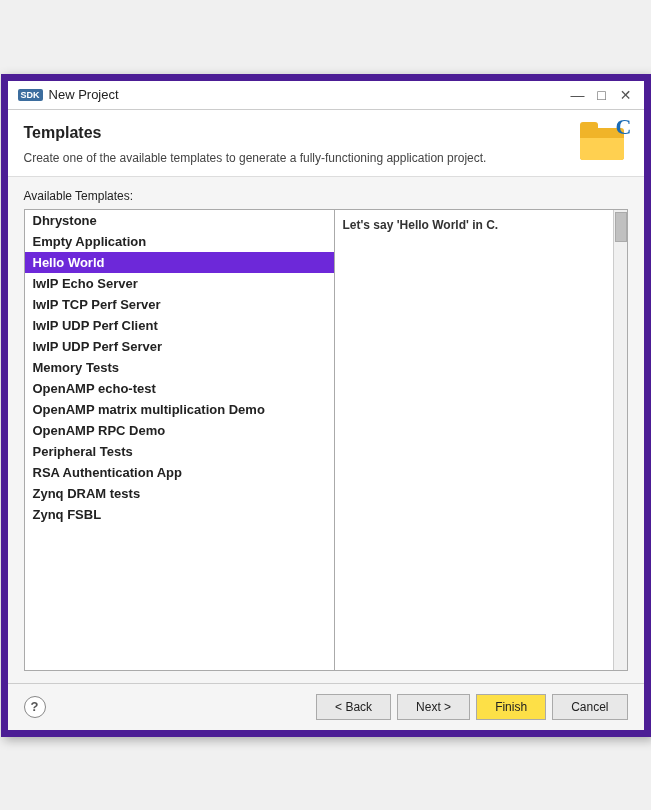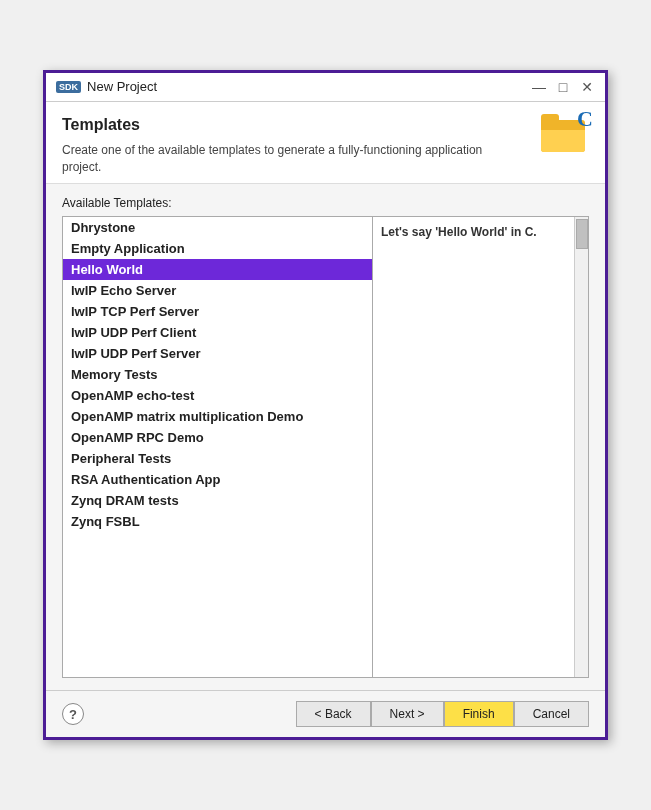--- a/index.html
+++ b/index.html
@@ -9,23 +9,23 @@
       background: #f0f0f0;
       display: flex;
       justify-content: center;
       align-items: center;
       width: 651px;
       height: 810px;
       overflow: hidden;
     }
 
     .dialog {
-      width: 565px;
+      width: 650px;
       background: #f5f5f5;
-      border: 3px solid #4c1d95;
+      border: 7px solid #4c1d95;
       box-shadow: 3px 3px 10px rgba(0,0,0,0.3);
       display: flex;
       flex-direction: column;
     }
 
     .title-bar {
       background: #ffffff;
       border-bottom: 1px solid #ccc;
       padding: 6px 10px;
       display: flex;
@@ -196,21 +196,21 @@
       font-weight: bold;
       color: #555;
       cursor: pointer;
       display: flex;
       align-items: center;
       justify-content: center;
     }
 
     .footer-buttons {
       display: flex;
-      gap: 0;
+      gap: 6px;
     }
 
     .btn {
       padding: 5px 18px;
       font-size: 12px;
       border: 1px solid #aaa;
       background: #e8e8e8;
       cursor: pointer;
       color: #222;
       min-width: 70px;

